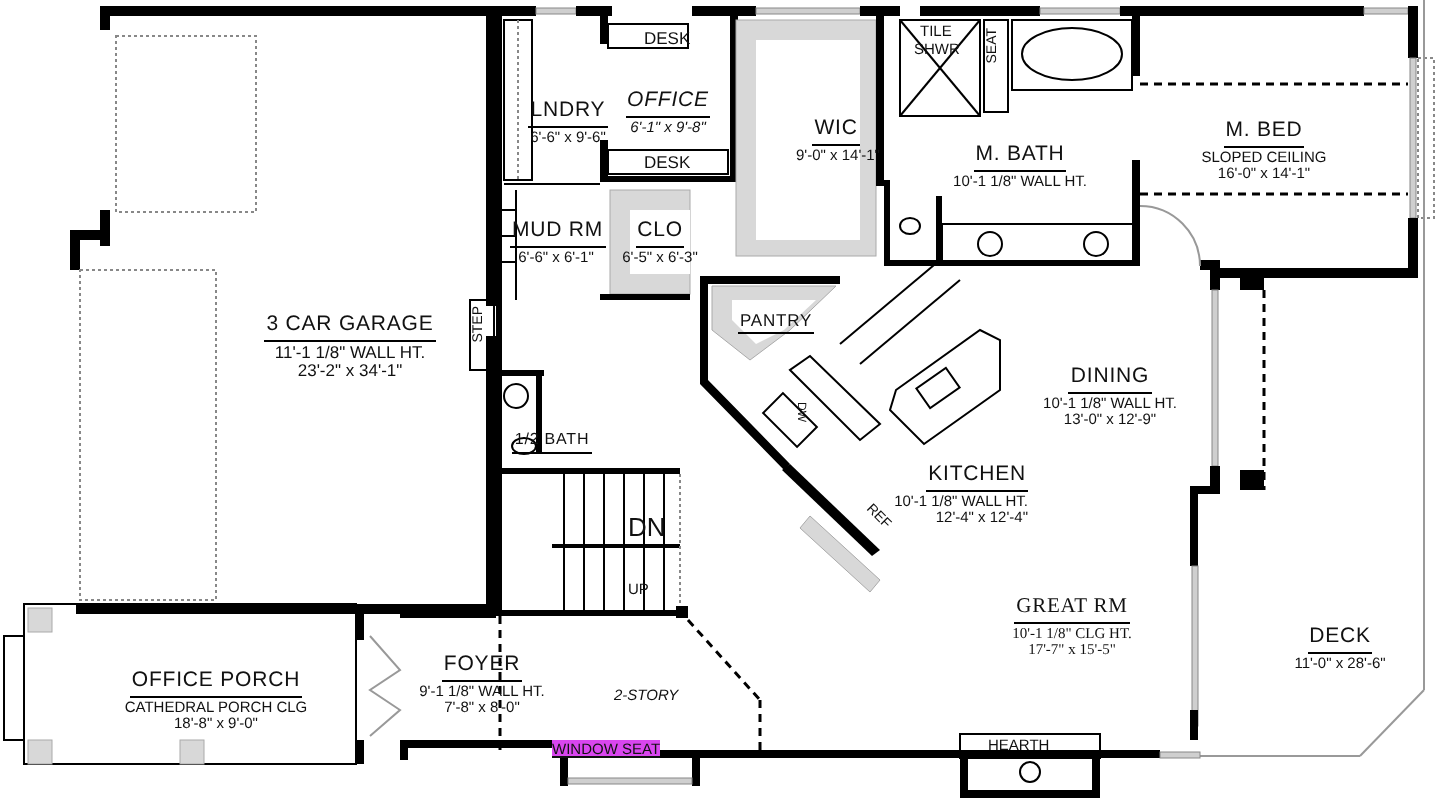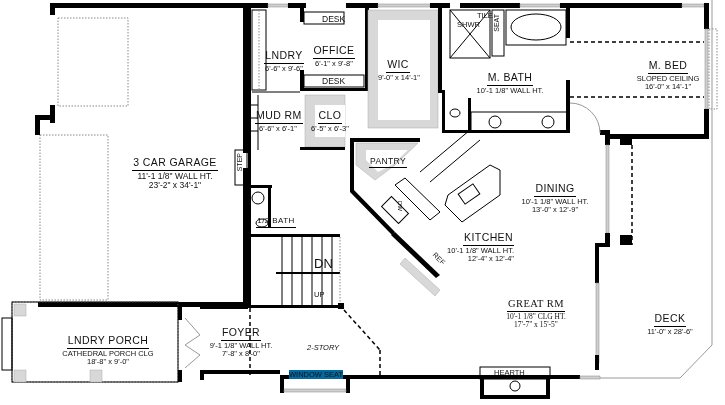--- a/index.html
+++ b/index.html
@@ -185,36 +185,36 @@
   <span class="room-name">3 CAR GARAGE</span>
   <span class="room-sub">11'-1 1/8" WALL HT.</span>
   <span class="room-sub">23'-2" x 34'-1"</span>
 </div>
 
 <div class="lbl" style="left:262px;top:45px;width:44px;text-align:center;">
   <span class="room-name">LNDRY</span>
   <span class="room-sub" style="font-size:7.5px">6'-6" x 9'-6"</span>
 </div>
 
-<div class="lbl" style="left:306px;top:40px;width:56px;">
+<div class="lbl" style="left:306px;top:40px;width:56px;font-style:italic;">
   <span class="room-name">OFFICE</span>
   <span class="room-sub" style="font-size:7.5px">6'-1" x 9'-8"</span>
 </div>
 
-<div class="lbl" style="left:378px;top:54px;width:40px;">
+<div class="lbl" style="left:398px;top:54px;width:40px;">
   <span class="room-name">WIC</span>
   <span class="room-sub" style="font-size:7.5px">9'-0" x 14'-1"</span>
 </div>
 
 <div class="lbl" style="left:462px;top:67px;width:96px;">
   <span class="room-name">M. BATH</span>
   <span class="room-sub" style="font-size:7.5px">10'-1 1/8" WALL HT.</span>
 </div>
 
-<div class="lbl" style="left:628px;top:55px;width:80px;">
+<div class="lbl" style="left:592px;top:55px;width:80px;">
   <span class="room-name">M. BED</span>
   <span class="room-sub" style="font-size:7.5px">SLOPED CEILING</span>
   <span class="room-sub" style="font-size:7.5px">16'-0" x 14'-1"</span>
 </div>
 
 <div class="lbl" style="left:255px;top:105px;width:46px;">
   <span class="room-name">MUD RM</span>
   <span class="room-sub" style="font-size:7.5px">6'-6" x 6'-1"</span>
 </div>
 
@@ -248,37 +248,37 @@
   <span class="room-sub" style="font-size:7.5px">11'-0" x 28'-6"</span>
 </div>
 
 <div class="lbl" style="left:493px;top:293px;width:86px;font-family:Liberation Serif, serif;">
   <span class="room-name">GREAT RM</span>
   <span class="room-sub" style="font-size:7.5px">10'-1 1/8" CLG HT.</span>
   <span class="room-sub" style="font-size:7.5px">17'-7" x 15'-5"</span>
 </div>
 
 <div class="lbl" style="left:48px;top:330px;width:120px;">
-  <span class="room-name">LNDRY PORCH</span>
+  <span class="room-name">OFFICE PORCH</span>
   <span class="room-sub" style="font-size:7.5px">CATHEDRAL PORCH CLG</span>
   <span class="room-sub" style="font-size:7.5px">18'-8" x 9'-0"</span>
 </div>
 
 <div class="lbl" style="left:198px;top:322px;width:86px;">
   <span class="room-name">FOYER</span>
   <span class="room-sub" style="font-size:7.5px">9'-1 1/8" WALL HT.</span>
   <span class="room-sub" style="font-size:7.5px">7'-8" x 8'-0"</span>
 </div>
 
 <span class="tag" style="left:322px;top:14px;">DESK</span>
 <span class="tag" style="left:322px;top:76px;">DESK</span>
-<span class="tag" style="left:460px;top:11px;font-size:7.5px;margin-left:17px;">TILE</span>
+<span class="tag" style="left:460px;top:11px;font-size:7.5px;">TILE</span>
 <span class="tag" style="left:457px;top:20px;font-size:7.5px;">SHWR</span>
 <span class="vtag" style="left:493px;top:14px;font-size:7px;">SEAT</span>
 <span class="vtag" style="left:236px;top:153px;font-size:7px;">STEP</span>
 <span class="tag" style="left:314px;top:256px;font-size:13px;">DN</span>
 <span class="tag" style="left:314px;top:290px;font-size:7.5px;">UP</span>
 <span class="tag" style="left:432px;top:255px;font-size:7px;transform:rotate(45deg);">REF</span>
 <span class="tag" style="left:395px;top:203px;font-size:6px;transform:rotate(90deg);">DW</span>
 <span class="tag" style="left:307px;top:343px;font-size:7.5px;font-style:italic;">2-STORY</span>
 <span class="tag" style="left:307px;top:369px;font-size:7.5px;">CLG</span>
-<span class="tag" style="left:289px;top:370px;font-size:7.5px;background:#0369a1;">WINDOW SEAT</span>
+<span class="tag" style="left:276px;top:370px;font-size:7.5px;background:#d946ef;text-decoration:underline;">WINDOW SEAT</span>
 <span class="tag" style="left:494px;top:368px;font-size:7.5px;">HEARTH</span>
 
 </body></html>

